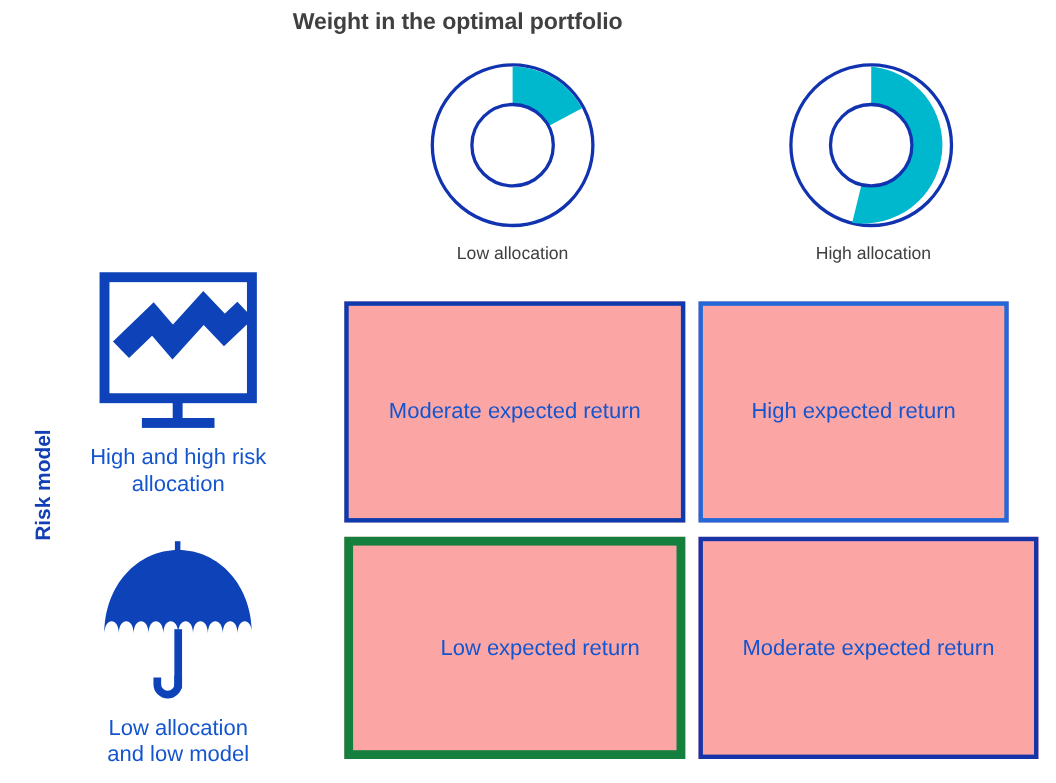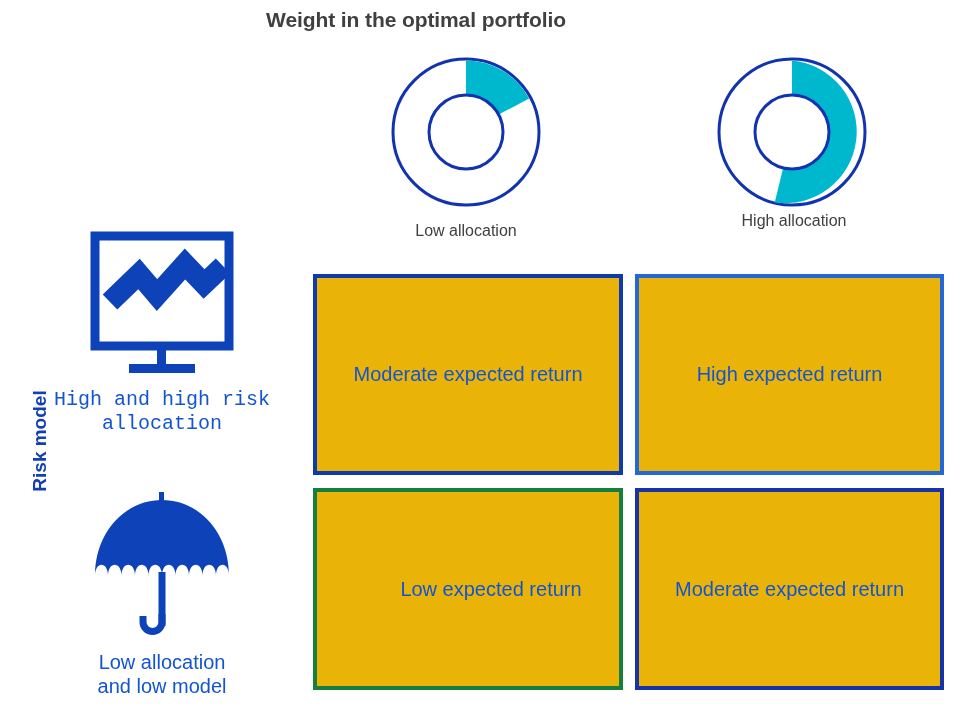--- a/index.html
+++ b/index.html
@@ -53,64 +53,64 @@
   .donut-wrap svg { display: block; }
 
   .donut-caption {
     position: absolute;
     font-size: 16px;
     color: #404040;
     text-align: center;
     width: 300px;
   }
   .donut-caption.low  { left: 316px; top: 222px; }
-  .donut-caption.high { left: 644px; top: 212px; }
+  .donut-caption.high { left: 644px; top: 222px; }
 
   
   .icon-block {
     position: absolute;
     width: 260px;
     left: 32px;
     text-align: center;
   }
-  .icon-block.top    { top: 224px; font-family: Liberation Mono, monospace; }
+  .icon-block.top    { top: 240px; }
   .icon-block.bottom { top: 486px; }
 
   .icon-holder {
     height: 160px;
     display: flex;
     align-items: center;
     justify-content: center;
   }
   .icon-caption {
     font-size: 20px;
     color: #1355CF;
     line-height: 1.22;
     margin-top: 4px;
   }
 
   
   .quad {
     position: absolute;
-    background: #eab308;
+    background: #fca5a5;
     box-sizing: border-box;
     display: flex;
     align-items: center;
     justify-content: center;
   }
   .quad-label {
     font-size: 20px;
     color: #1355CF;
     text-align: center;
     padding: 0 10px;
   }
 
   .quad.q-tl { left: 313px; top: 274px; width: 310px; height: 201px; border: 4px solid #0D3BAE; }
-  .quad.q-tr { left: 635px; top: 274px; width: 309px; height: 201px; border: 4px solid #2268D8; }
-  .quad.q-bl { left: 313px; top: 488px; width: 310px; height: 202px; border: 4px solid #15803d; padding-left: 46px; }
+  .quad.q-tr { left: 635px; top: 274px; width: 282px; height: 201px; border: 4px solid #2268D8; }
+  .quad.q-bl { left: 313px; top: 488px; width: 310px; height: 202px; border: 8px solid #15803d; padding-left: 46px; }
   .quad.q-br { left: 635px; top: 488px; width: 309px; height: 202px; border: 4px solid #1733A8; }
 </style>
 </head>
 <body>
 
 <div class="matrix-title">Weight in the optimal portfolio</div>
 
 <div class="axis-label-vertical">Risk model</div>
 
 <div class="donut-wrap low">

